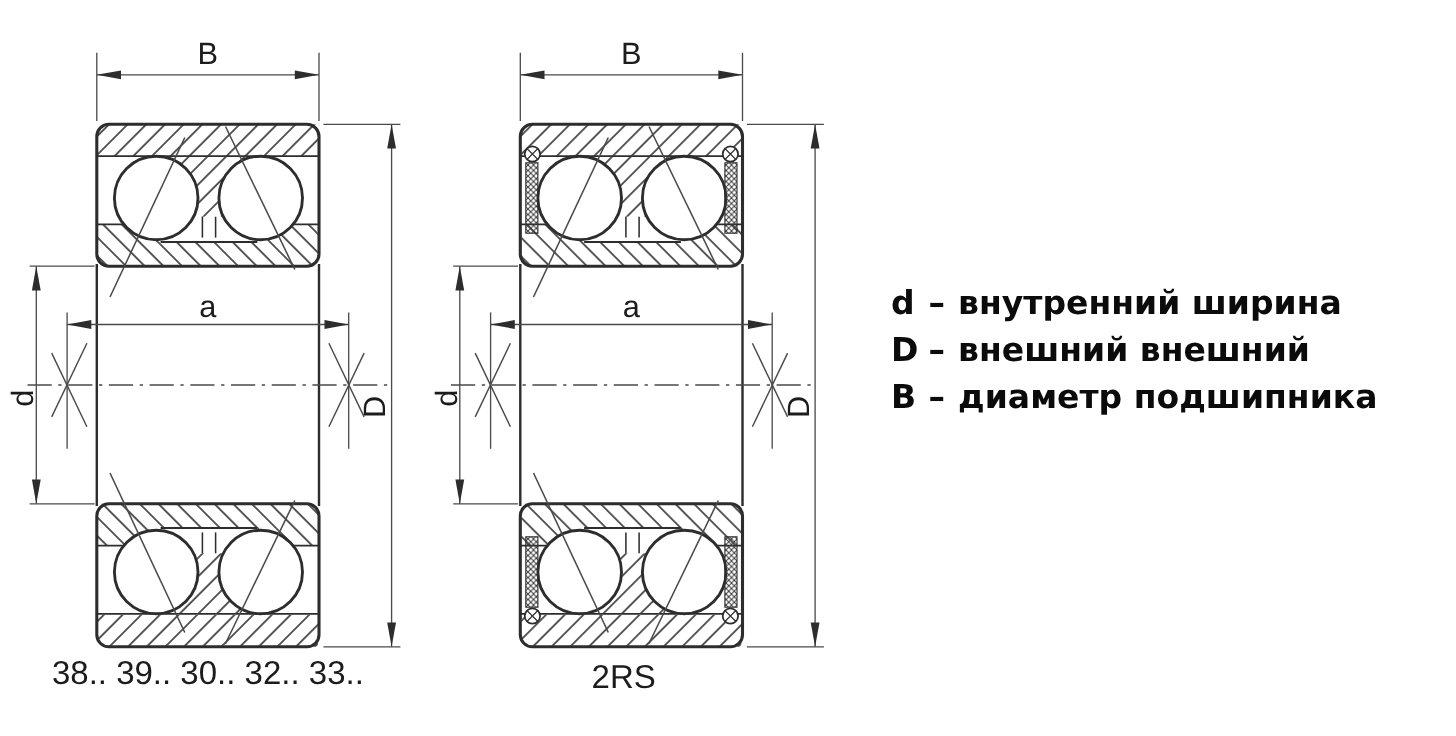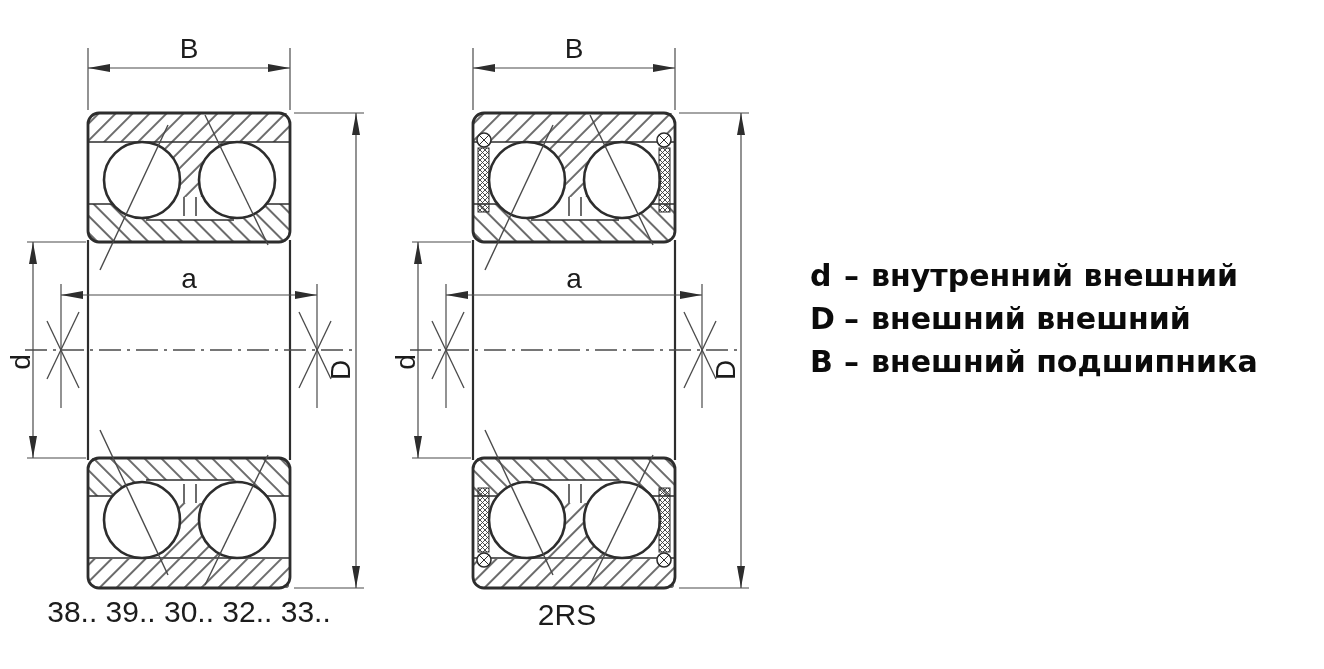--- a/index.html
+++ b/index.html
@@ -143,27 +143,27 @@
     <text class="dim-label" transform="translate(30,362) rotate(-90)" text-anchor="middle">d</text>
     <text class="dim-label" transform="translate(350,370) rotate(-90)" text-anchor="middle">D</text>
     <text class="caption" x="182" y="625" text-anchor="middle">2RS</text>
   </g>
 </svg>
 
 <div class="legend">
   <div class="legend-row">
     <span class="legend-term">d</span>
     <span class="legend-dash">–</span>
-    <span class="legend-desc">внутренний внешний</span>
+    <span class="legend-desc">внутренний ширина</span>
   </div>
   <div class="legend-row">
     <span class="legend-term">D</span>
     <span class="legend-dash">–</span>
     <span class="legend-desc">внешний внешний</span>
   </div>
   <div class="legend-row">
     <span class="legend-term">B</span>
     <span class="legend-dash">–</span>
-    <span class="legend-desc">внешний подшипника</span>
+    <span class="legend-desc">диаметр подшипника</span>
   </div>
 </div>
 
 </div>
 
 </body></html>

